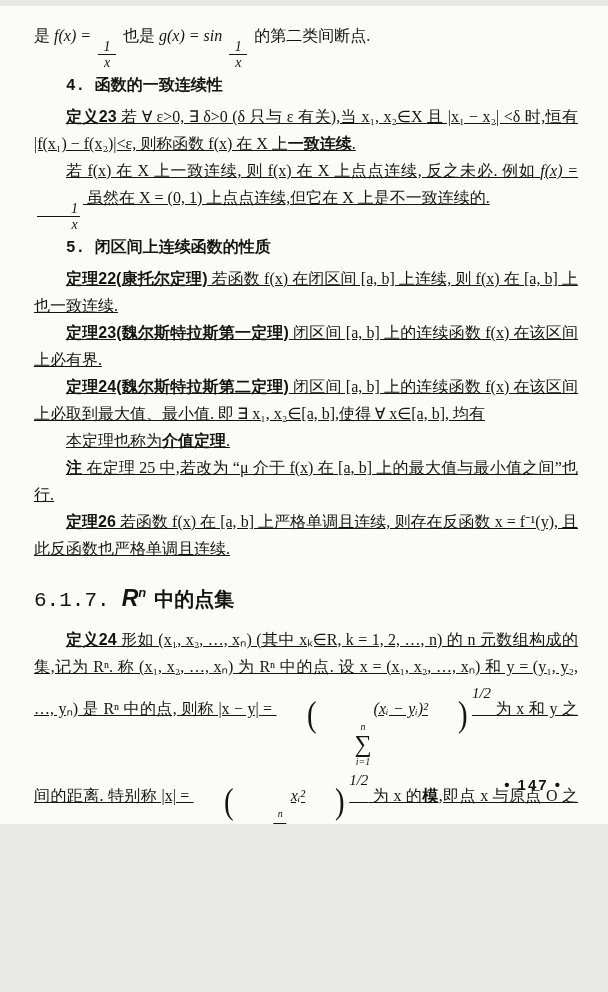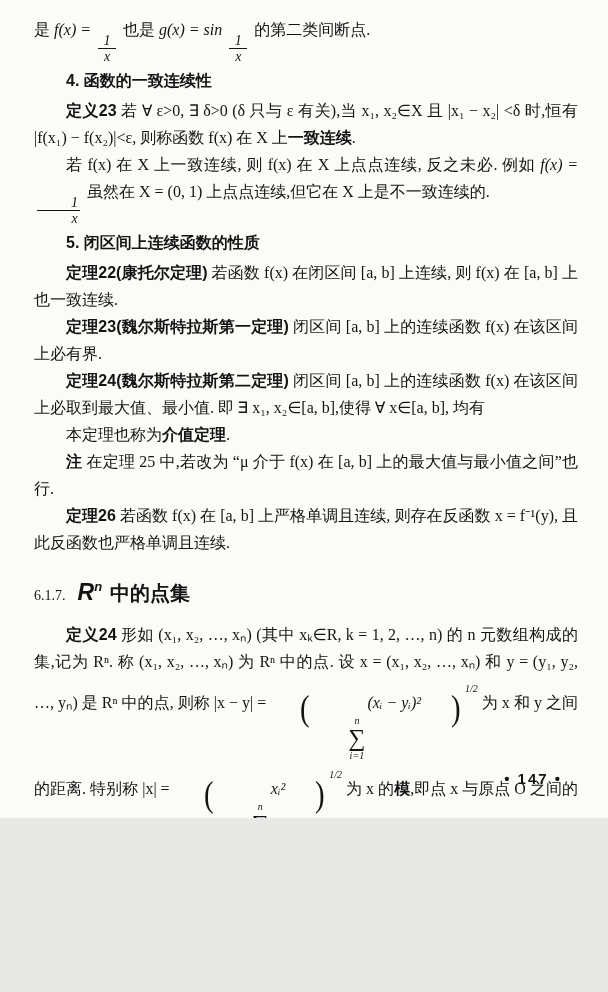--- a/index.html
+++ b/index.html
@@ -1,39 +1,39 @@
 <!DOCTYPE html>
 <html><head>
 <meta charset="utf-8">
 <style>
   html,body { margin:0; padding:0; background:#e8e8e6; }
   .page {
     position:relative; width:608px; height:818px; box-sizing:border-box;
-    margin:0 auto; background:#fbfbf8; color:#141414;
+    margin:6px auto; background:#fbfbf8; color:#141414;
     font-family:"Liberation Serif", serif; font-size:16px; line-height:27px;
     padding:16px 30px 0 34px; overflow:hidden; text-align:justify;
   }
   p { margin:0; }
-  .indent { text-indent:2em; }
+  .indent { text-indent:2em;text-decoration:underline; }
   .hei { font-family:"Liberation Sans", sans-serif; font-weight:bold; }
   .mi { font-style:italic; }
-  .heading { text-indent:2em; font-weight:bold; font-family:Liberation Sans, sans-serif; margin:3px 0; text-align:left; }
+  .heading { text-indent:2em; font-weight:bold; font-family:Liberation Mono, monospace; margin:3px 0; text-align:left; }
   .formula-line { text-align:center; font-style:italic; margin:2px 0; text-indent:0; }
   .frac { display:inline-flex; flex-direction:column; align-items:center; vertical-align:-10px; font-style:italic; line-height:15px; font-size:14px; margin:0 3px; }
   .frac .num { text-align:center; padding:0 2px; }
   .frac .den { border-top:1.3px solid #141414; text-align:center; min-width:14px; padding:0 2px; }
   .sum { display:inline-flex; flex-direction:column; align-items:center; vertical-align:-16px; line-height:1; margin:0 2px; font-style:normal; }
   .sum .top { font-size:10px; font-style:italic; }
   .sum .sigma { font-size:24px; line-height:1.05; }
   .sum .bot { font-size:10px; font-style:italic; }
   .paren { font-size:36px; font-weight:normal; vertical-align:-12px; line-height:0; font-style:normal; display:inline-block; transform:scaleX(.8); }
-  sup.pow { font-size:10px; font-style:italic; vertical-align:16px; letter-spacing:0; }
+  sup.pow { font-size:15px; font-style:italic; vertical-align:16px; letter-spacing:0; }
   .expr { font-style:italic; }
   .sec-heading { margin:17px 0 12px; text-align:left; text-indent:0; }
-  .sec-num { font-size:14px; font-weight:normal; }
+  .sec-num { font-size:21px; font-weight:normal;font-family:Liberation Mono, monospace; }
   .sec-R { font-family:Liberation Sans, sans-serif; font-style:italic; font-weight:bold; font-size:23px; margin-left:12px; }
   .sec-R sup { font-size:13px; }
   .sec-title { font-family:"Liberation Sans", sans-serif; font-weight:bold; font-size:20px; margin-left:8px; }
   .page-number { position:absolute; right:46px; bottom:26px; font-weight:bold; font-size:15px; letter-spacing:2px; font-family:"Liberation Sans", sans-serif; }
 </style>
 </head>
 <body>
 
 <div class="page">
 

